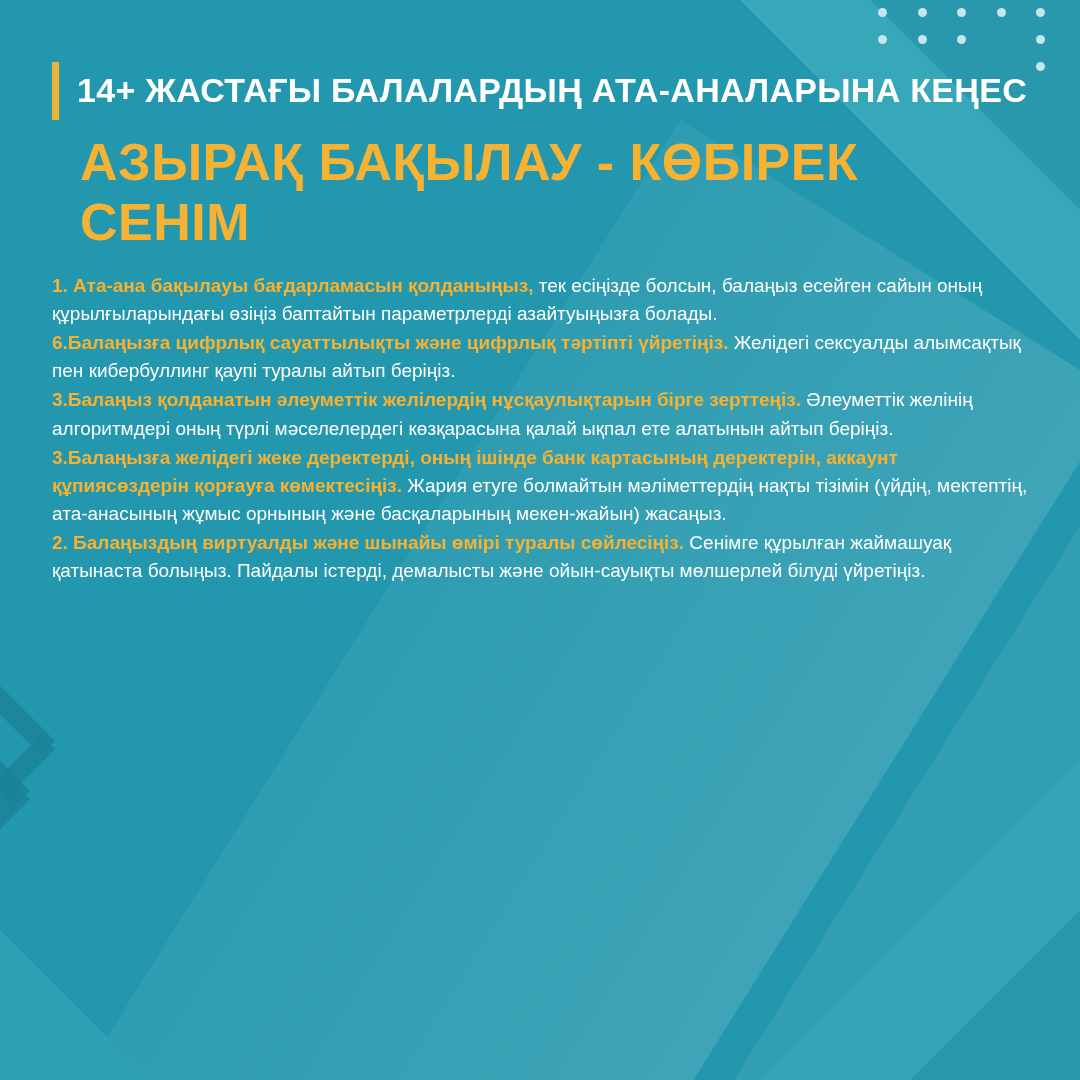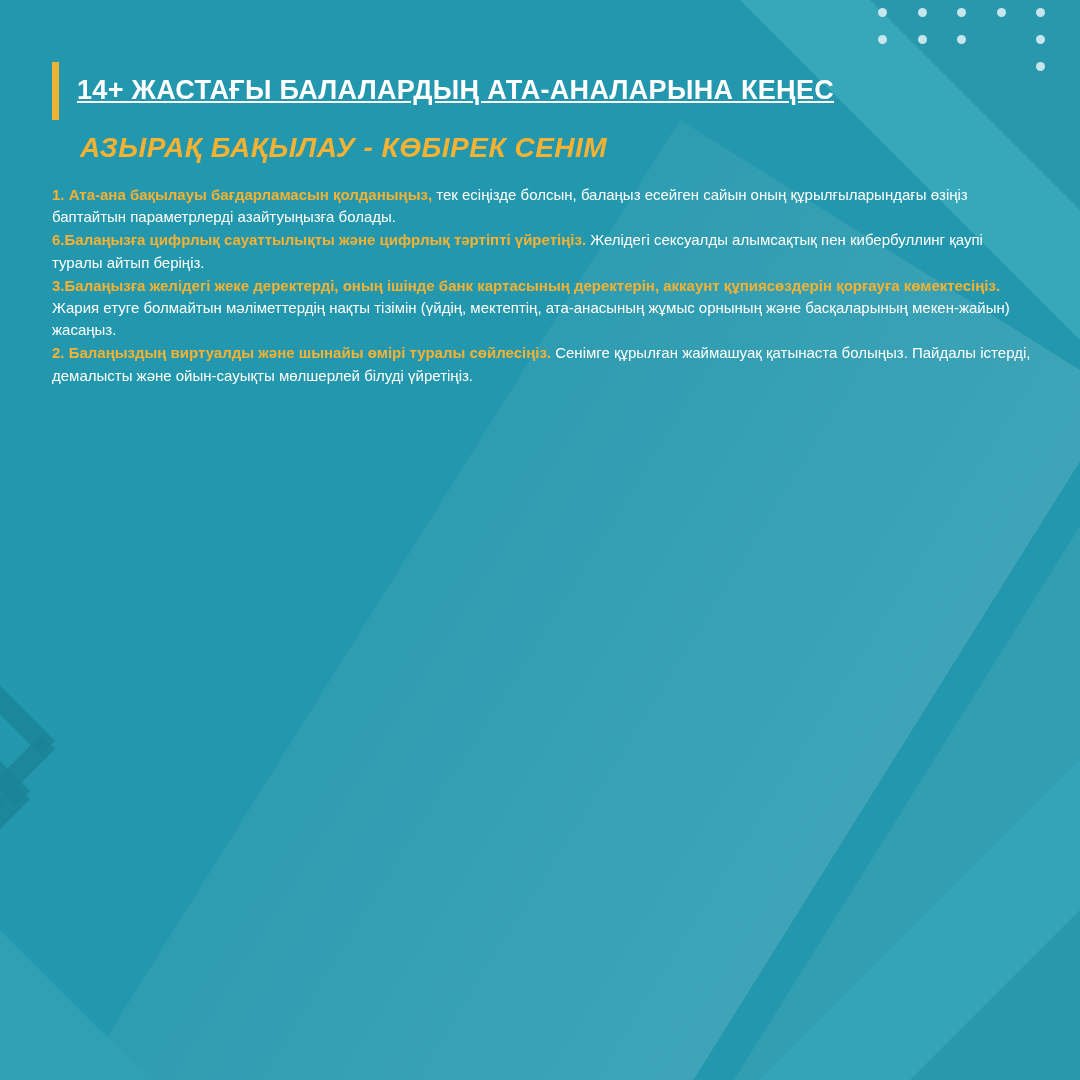--- a/index.html
+++ b/index.html
@@ -103,38 +103,36 @@
   }
   .kicker-row {
     display:flex; align-items:center; gap:18px;
   }
   .kicker-bar {
     width:7px; height:58px; background:#f0b232; flex:0 0 auto;
   }
   .kicker {
     color:#ffffff;
     font-weight:bold;
-    font-size:27px;
+    font-size:34px;
     letter-spacing:.3px;
     line-height:1.1;
     white-space:nowrap;
-    text-decoration:underline;
   }
   .headline {
     margin:12px 0 0 28px;
     color:#f6b233;
     font-weight:bold;
-    font-size:28px;
+    font-size:52px;
     letter-spacing:.5px;
-    font-style:italic;
   }
   .body {
     margin-top:20px;
     color:#ffffff;
-    font-size:15px;
+    font-size:19px;
     line-height:1.48;
     text-align:left;
   }
   .body p { margin-bottom:1px; }
   .hl { color:#f6b233; font-weight:bold; }
 </style>
 </head>
 <body>
 
 <div id="poster">
@@ -182,20 +180,23 @@
     <h1 class="headline">АЗЫРАҚ БАҚЫЛАУ - КӨБІРЕК СЕНІМ</h1>
 
     <div class="body">
       <p>
         <span class="hl">1. Ата-ана бақылауы бағдарламасын қолданыңыз,</span><span> тек есіңізде болсын, балаңыз есейген сайын оның құрылғыларындағы өзіңіз баптайтын параметрлерді азайтуыңызға болады.</span>
       </p>
       <p>
         <span class="hl">6.Балаңызға цифрлық сауаттылықты және цифрлық тәртіпті үйретіңіз.</span><span> Желідегі сексуалды алымсақтық пен кибербуллинг қаупі туралы айтып беріңіз.</span>
       </p>
       <p>
+        <span class="hl">3.Балаңыз қолданатын әлеуметтік желілердің нұсқаулықтарын бірге зерттеңіз.</span><span> Әлеуметтік желінің алгоритмдері оның түрлі мәселелердегі көзқарасына қалай ықпал ете алатынын айтып беріңіз.</span>
+      </p>
+      <p>
         <span class="hl">3.Балаңызға желідегі жеке деректерді, оның ішінде банк картасының деректерін, аккаунт құпиясөздерін қорғауға көмектесіңіз.</span><span> Жария етуге болмайтын мәліметтердің нақты тізімін (үйдің, мектептің, ата-анасының жұмыс орнының және басқаларының мекен-жайын) жасаңыз.</span>
       </p>
       <p>
         <span class="hl">2. Балаңыздың виртуалды және шынайы өмірі туралы сөйлесіңіз.</span><span> Сенімге құрылған жаймашуақ қатынаста болыңыз. Пайдалы істерді, демалысты және ойын-сауықты мөлшерлей білуді үйретіңіз.</span>
       </p>
     </div>
 
   </div>
 </div>
 

